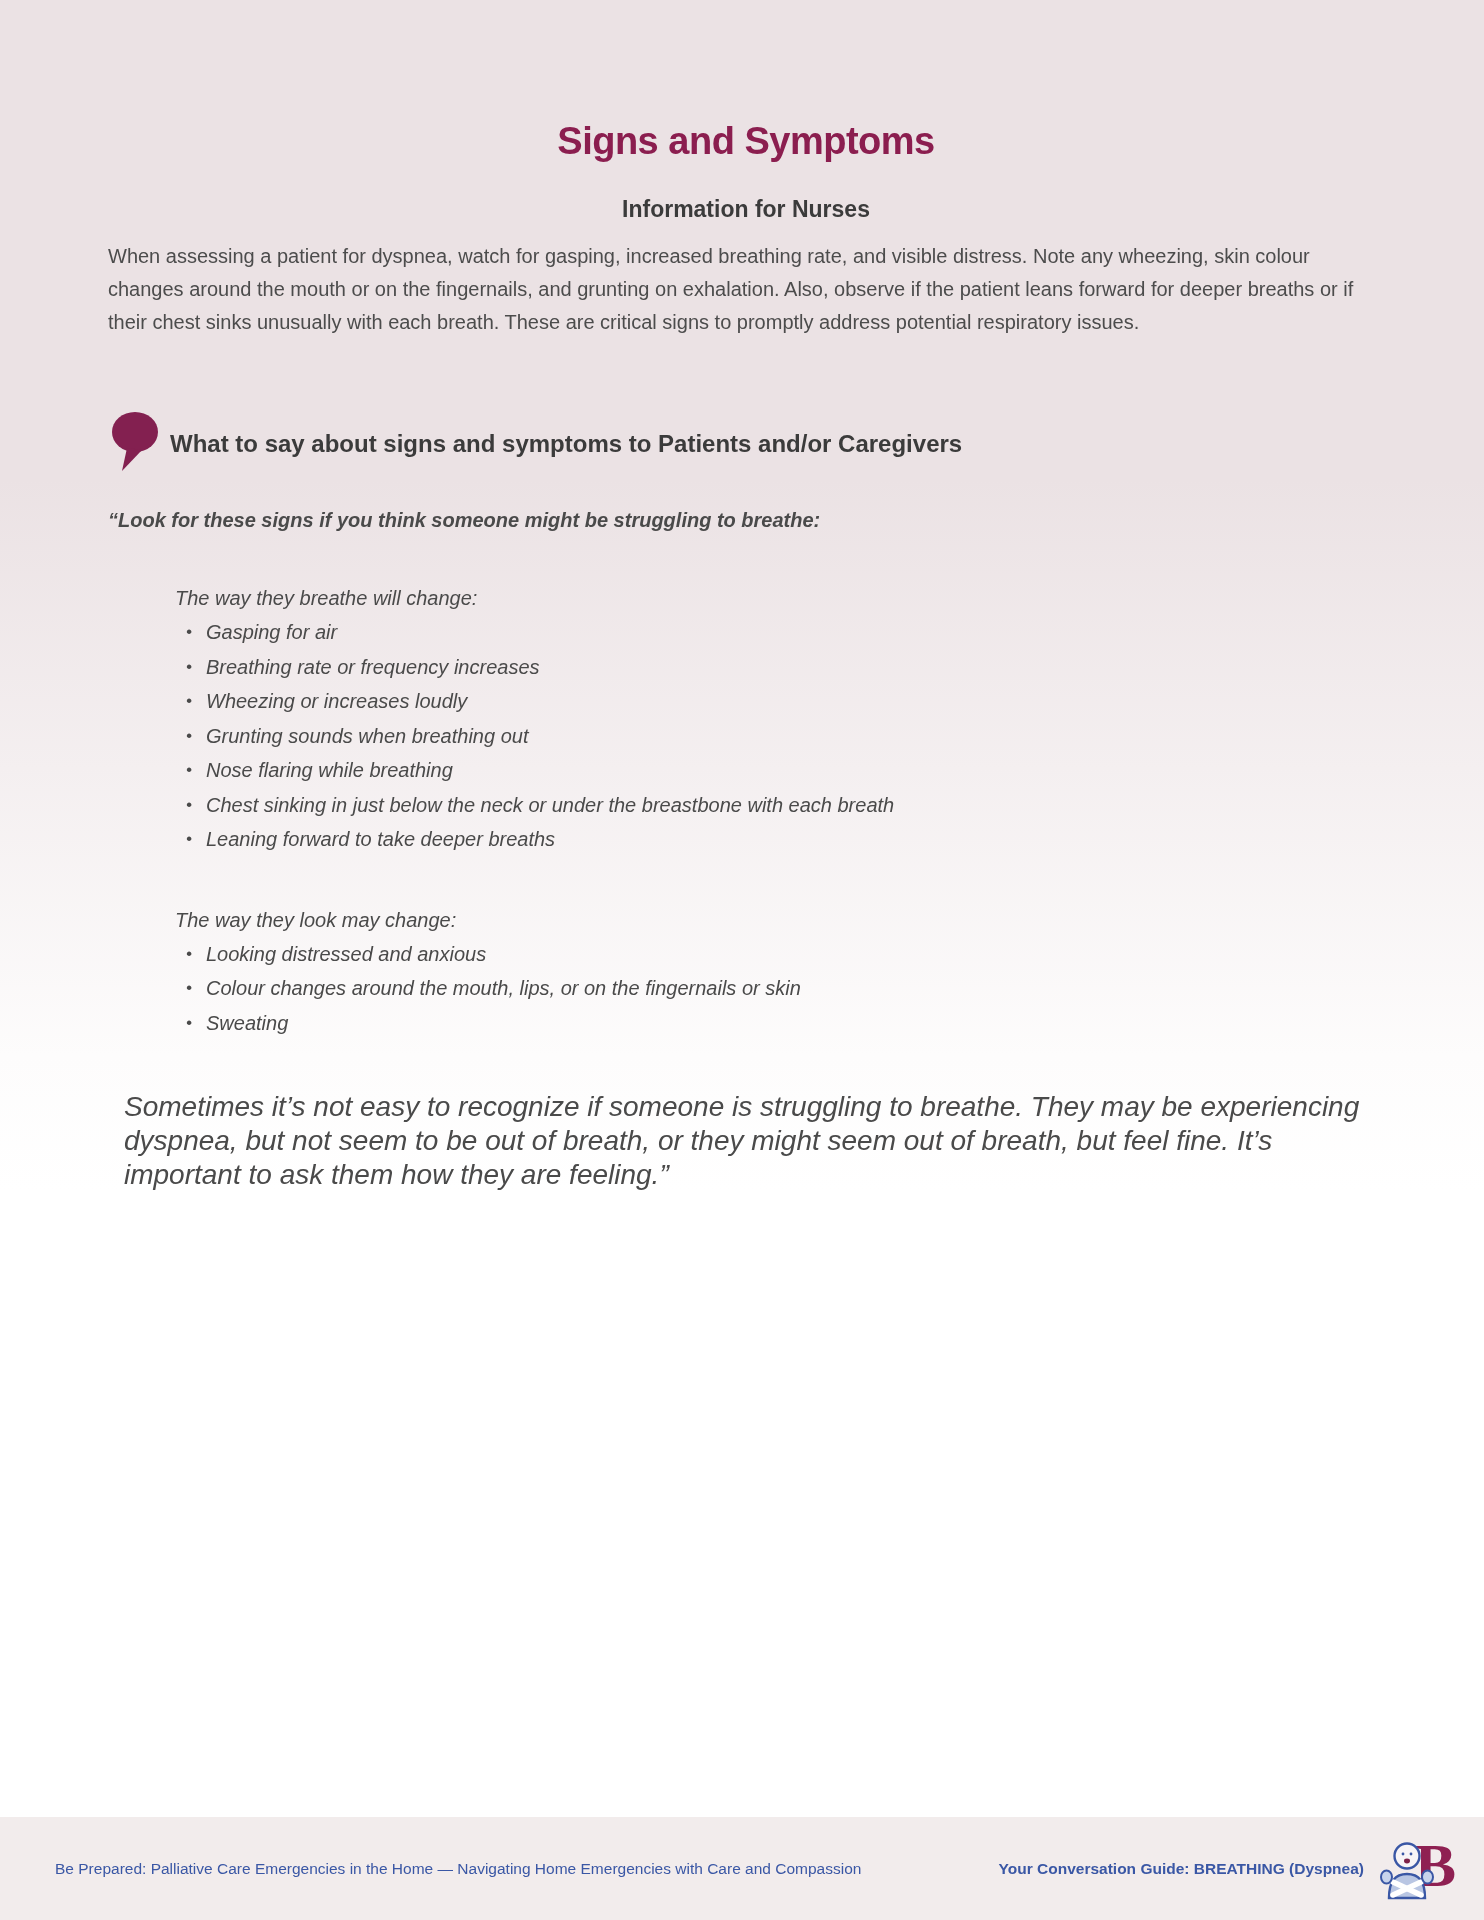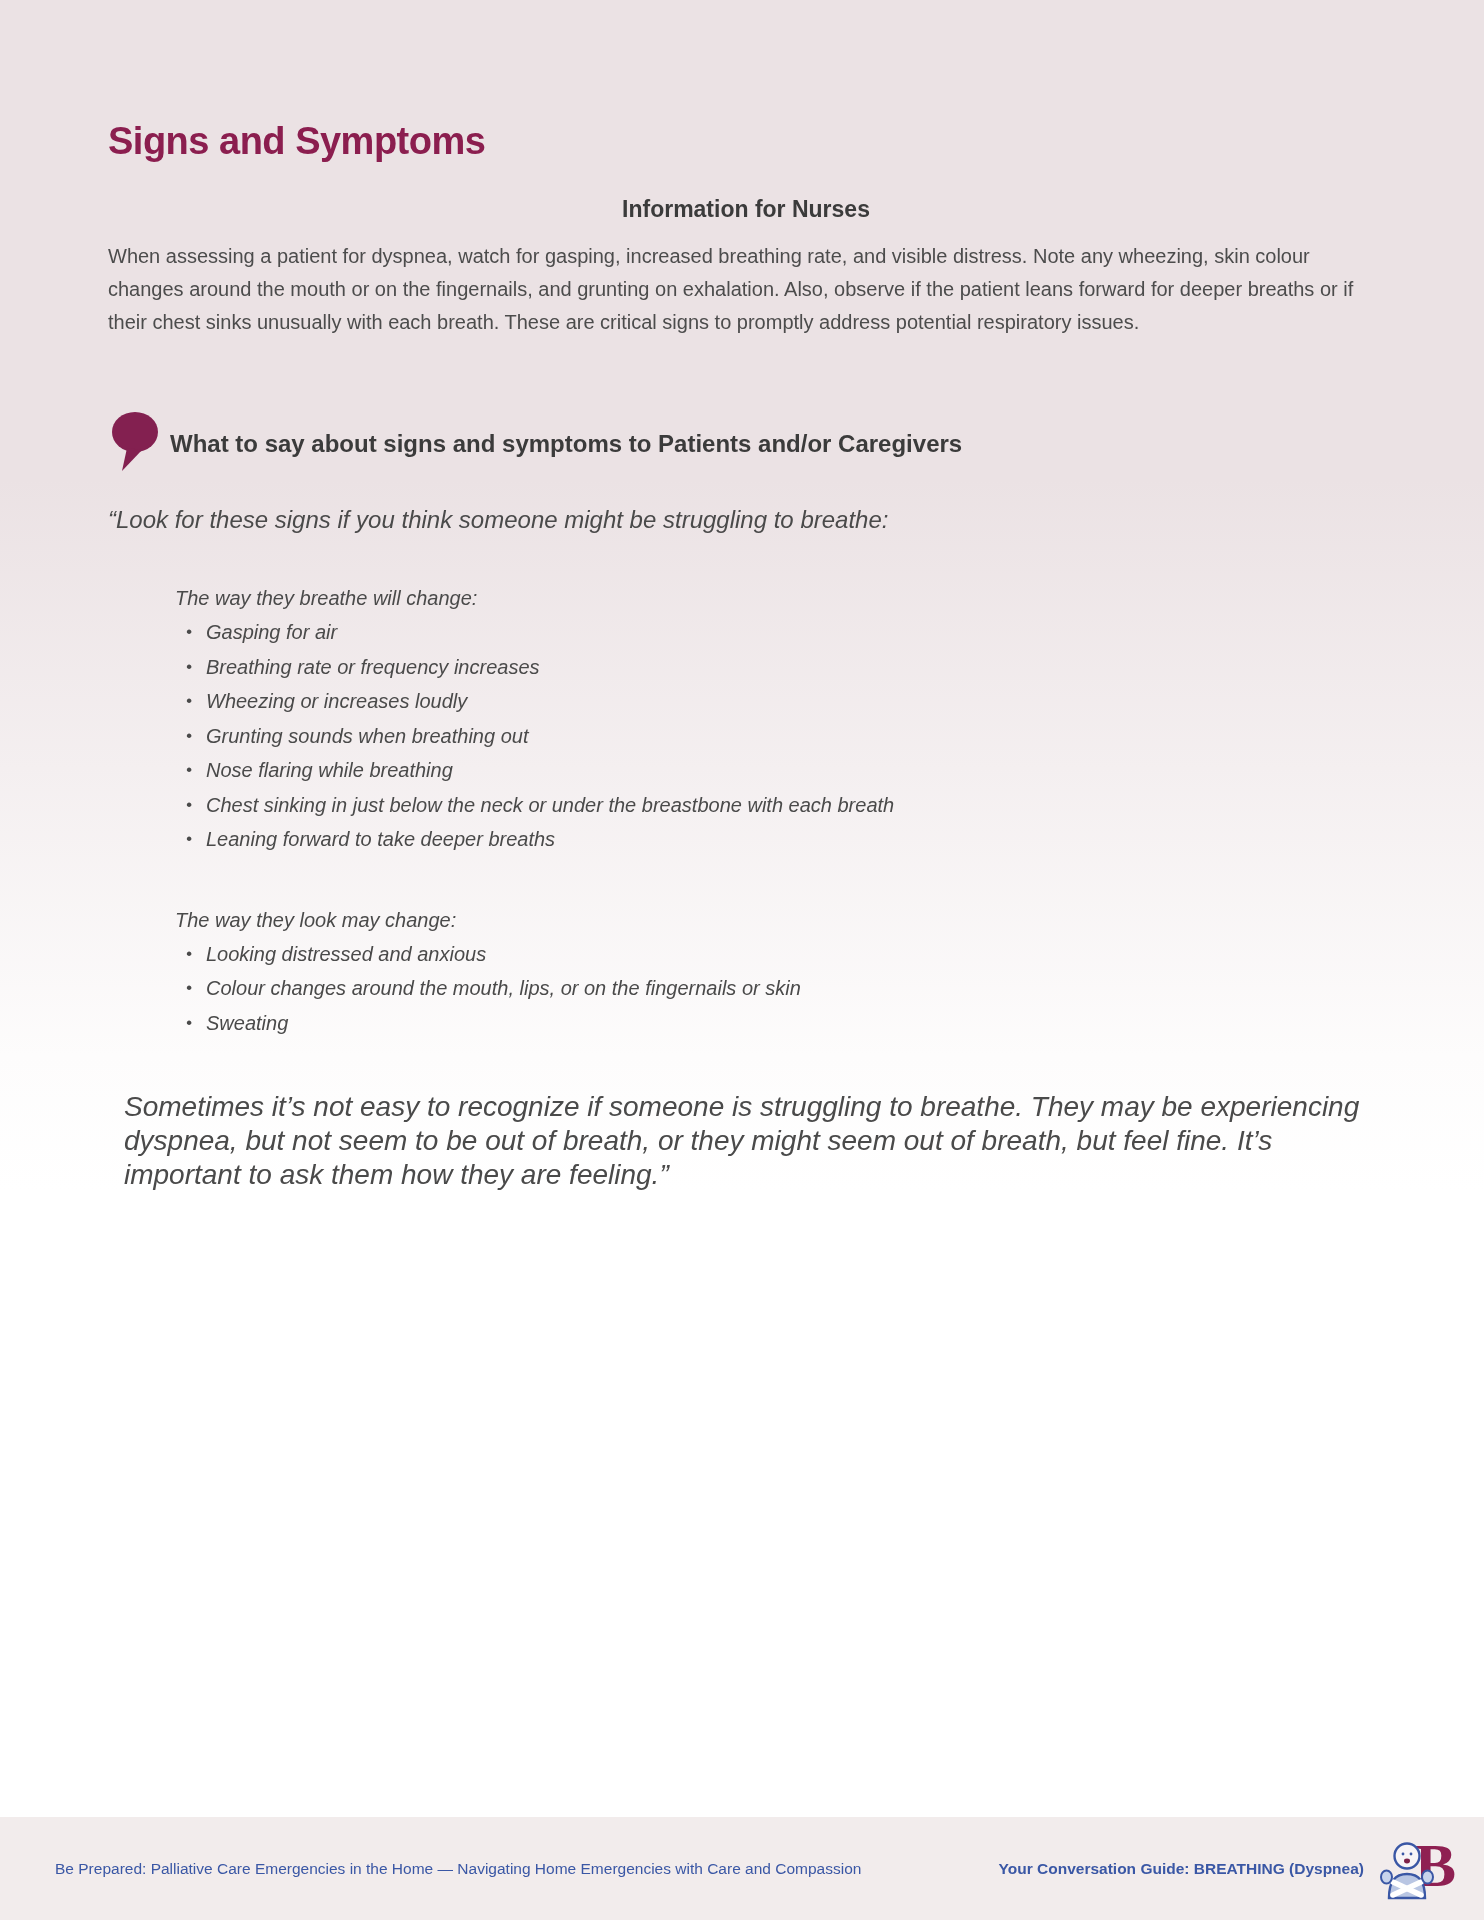--- a/index.html
+++ b/index.html
@@ -25,20 +25,21 @@
   }
 
   .doc-title {
     margin: 0;
     padding-top: 118px;
     font-size: 38px;
     line-height: 46px;
     font-weight: bold;
     letter-spacing: -0.5px;
     color: #8b1e4f;
+    text-align: center;
   }
 
   .h2 {
     margin: 0;
     font-size: 23px;
     line-height: 30px;
     font-weight: bold;
     color: #3b3b3b;
     text-align: center;
   }
@@ -66,22 +67,23 @@
   .say-heading {
     font-size: 24px;
     line-height: 30px;
     padding-top: 14px;
   }
 
   .quote   { font-style: italic; color: #4a4a4a; }
 
   .quote-intro {
     margin: 26px 0 0 0;
-    font-size: 24px;
+    font-size: 20px;
     line-height: 30px;
+    font-weight: bold;
   }
 
   .group { margin: 0; }
   .group-1 { margin-top: 16px; }
   .group-2 { margin-top: 16px; }
 
   .group-label {
     margin: 0 0 0 67px;
     padding-top: 30px;
     font-size: 20px;

